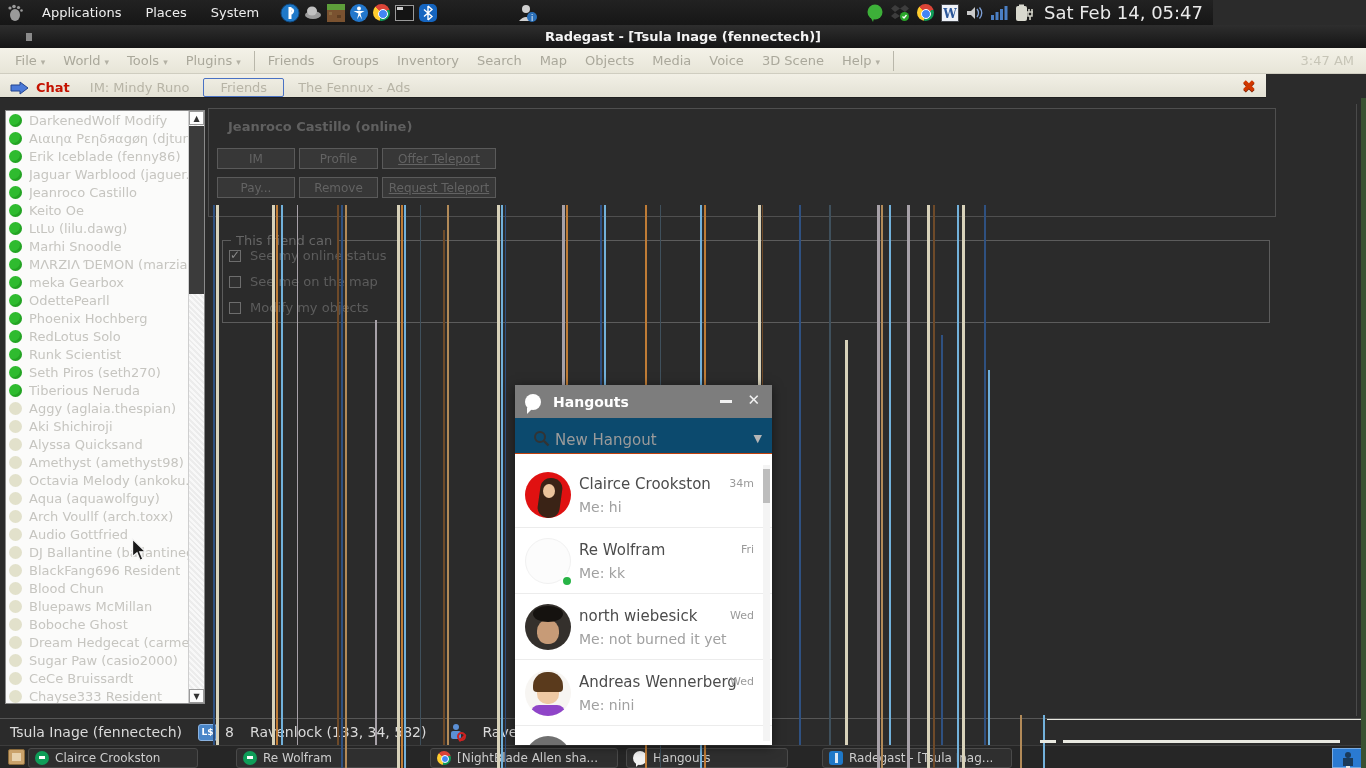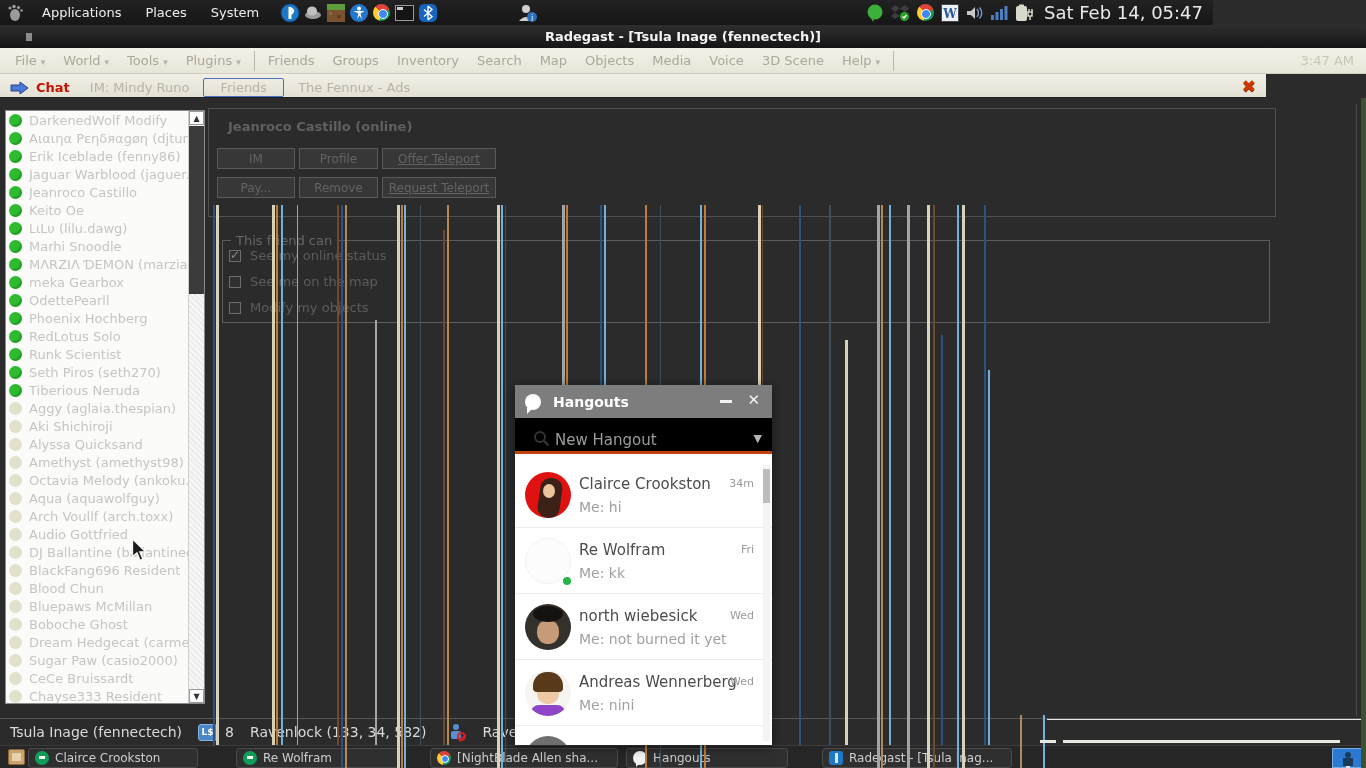--- a/index.html
+++ b/index.html
@@ -132,21 +132,21 @@
   #hangouts { position:absolute; left:515px; top:385px; width:257px; height:360px; background:#fff;
     box-shadow:0 2px 10px rgba(0,0,0,.5); overflow:hidden; }
   #hg-header { position:absolute; left:0; top:0; width:100%; height:33px; background:#7d7d7d;
     display:flex; align-items:center; padding:0 10px; }
   #hg-bubble { width:16px; height:16px; background:#fff; border-radius:50% 50% 50% 50%; position:relative; }
   #hg-bubble::after { content:""; position:absolute; left:2px; bottom:-4px; width:0; height:0;
     border-left:6px solid #fff; border-bottom:6px solid transparent; }
   #hg-title { margin-left:12px; color:#fff; font-size:14px; font-weight:bold; }
   #hg-min { position:absolute; right:40px; top:15px; width:12px; height:3px; background:#f2f2f2; }
   #hg-close { position:absolute; right:12px; top:6px; color:#f2f2f2; font-size:15px; font-weight:bold; }
-  #hg-search { position:absolute; left:0; top:33px; width:100%; height:36px; background:#000000; border-bottom:3px solid #c2410c; }
+  #hg-search { position:absolute; left:0; top:33px; width:100%; height:36px; background:#0c4a6e; border-bottom:1px solid #c2410c; }
   #hg-search-text { position:absolute; left:40px; top:13px; font-size:15px; color:#9b9b9b; }
   #hg-caret { position:absolute; right:10px; top:14px; color:#b5b5b5; font-size:11px; }
   #hg-list { position:absolute; left:0; top:77px; width:100%; height:283px; background:#fff; }
   .hg-row { position:relative; height:66px; border-bottom:1px solid #ececec; }
   .hg-av { position:absolute; left:10px; top:10px; width:46px; height:46px; border-radius:50%; overflow:hidden; }
   .hg-name { position:absolute; left:64px; top:13px; font-size:15px; color:#4c4c4c; }
   .hg-prev { position:absolute; left:64px; top:37px; font-size:14px; color:#a0a0a0; }
   .hg-time { position:absolute; right:18px; top:15px; font-size:11px; color:#9a9a9a; }
   .hg-dot { position:absolute; left:46px; top:47px; width:12px; height:12px; border-radius:50%; background:#28b446; border:2px solid #fff; }
   .av-clairce { background:#e01111; }

